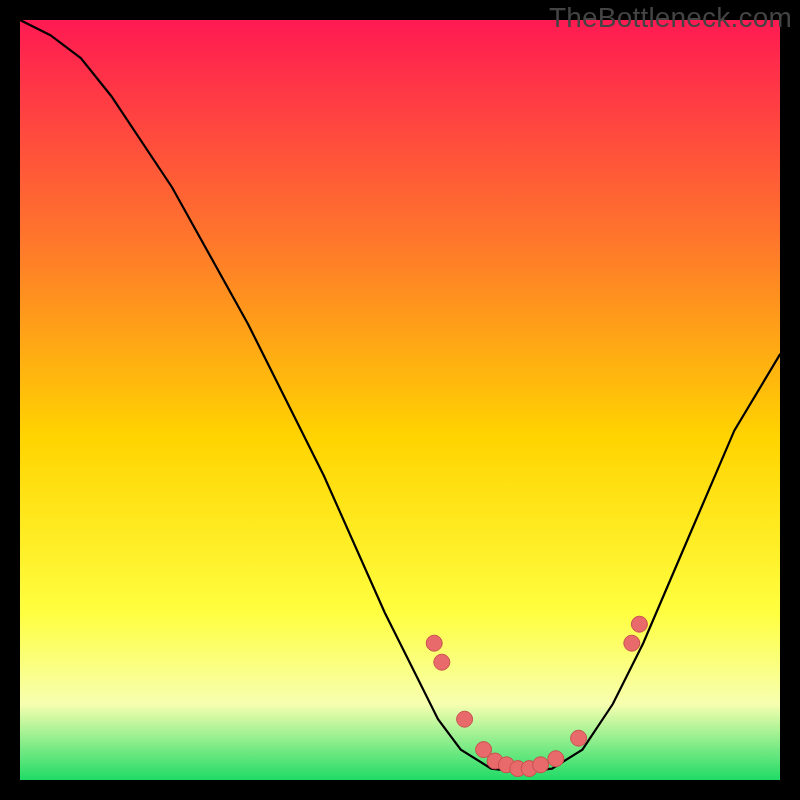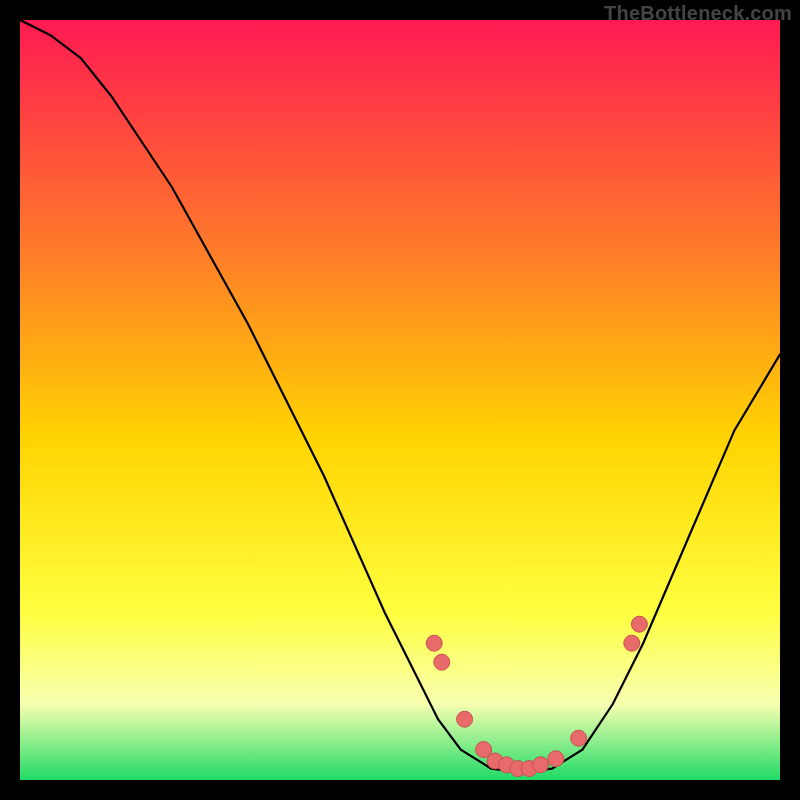--- a/index.html
+++ b/index.html
@@ -24,22 +24,22 @@
     left: 0;
     top: 0;
     width: 760px;
     height: 760px;
   }
   .attribution {
     position: absolute;
     top: 2px;
     right: 8px;
     color: #444;
-    font-size: 20px;
-    font-weight: 700;
+    font-size: 28px;
+    font-weight: 400;
     letter-spacing: 0.2px;
   }
   svg {
     display: block;
   }
 </style>
 </head>
 <body>
 
 <div class="frame">

